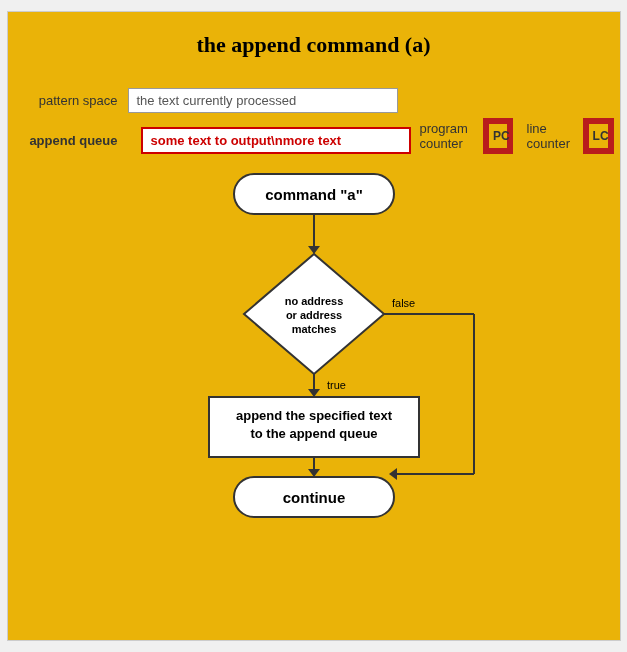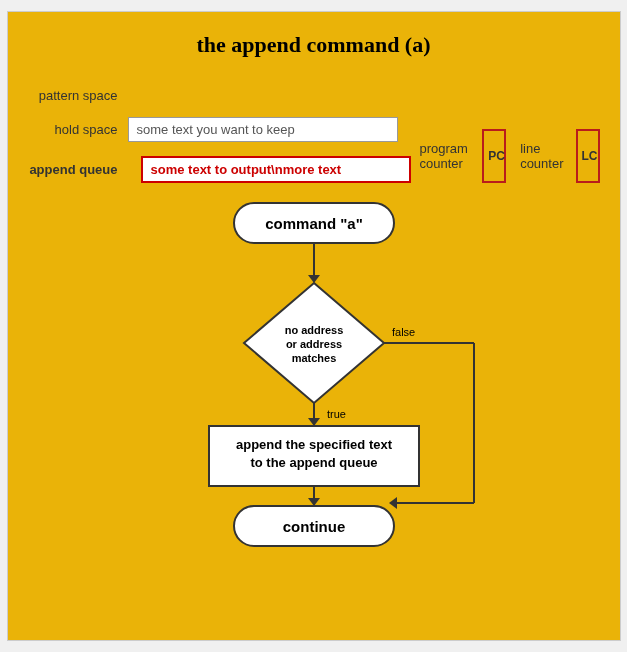--- a/index.html
+++ b/index.html
@@ -76,22 +76,22 @@
     .right-register-row {
       display: flex;
       align-items: center;
       gap: 8px;
     }
     .right-register-label {
       font-size: 13px;
       color: #333;
     }
     .badge {
-      border: 2px solid #b91c1c;
-      padding: 18px 4px;
+      border: 6px solid #b91c1c;
+      padding: 5px 4px;
       font-size: 12px;
       color: #333;
       font-weight: bold;
       min-width: 24px;
       text-align: center;
     }
     
     .flowchart-svg {
       margin-top: 5px;
     }
@@ -99,24 +99,21 @@
 </head>
 <body>
 
 <div class="card">
   <div class="title">the append command (a)</div>
 
   <div class="registers">
     <div class="left-registers">
       <div class="register-row">
         <span class="register-label">pattern space</span>
-      </div>
-      <div class="register-row">
-        <span class="register-label">hold space</span>
-        <div class="register-box">some text you want to keep</div>
+        <div class="register-box">the text currently processed</div>
       </div>
       <div class="register-row">
         <span class="register-label bold">append queue</span>
         <div class="register-box highlight">some text to output\nmore text</div>
       </div>
     </div>
 
     <div class="right-registers">
       <div class="right-register-row">
         <span class="right-register-label">program counter</span>

